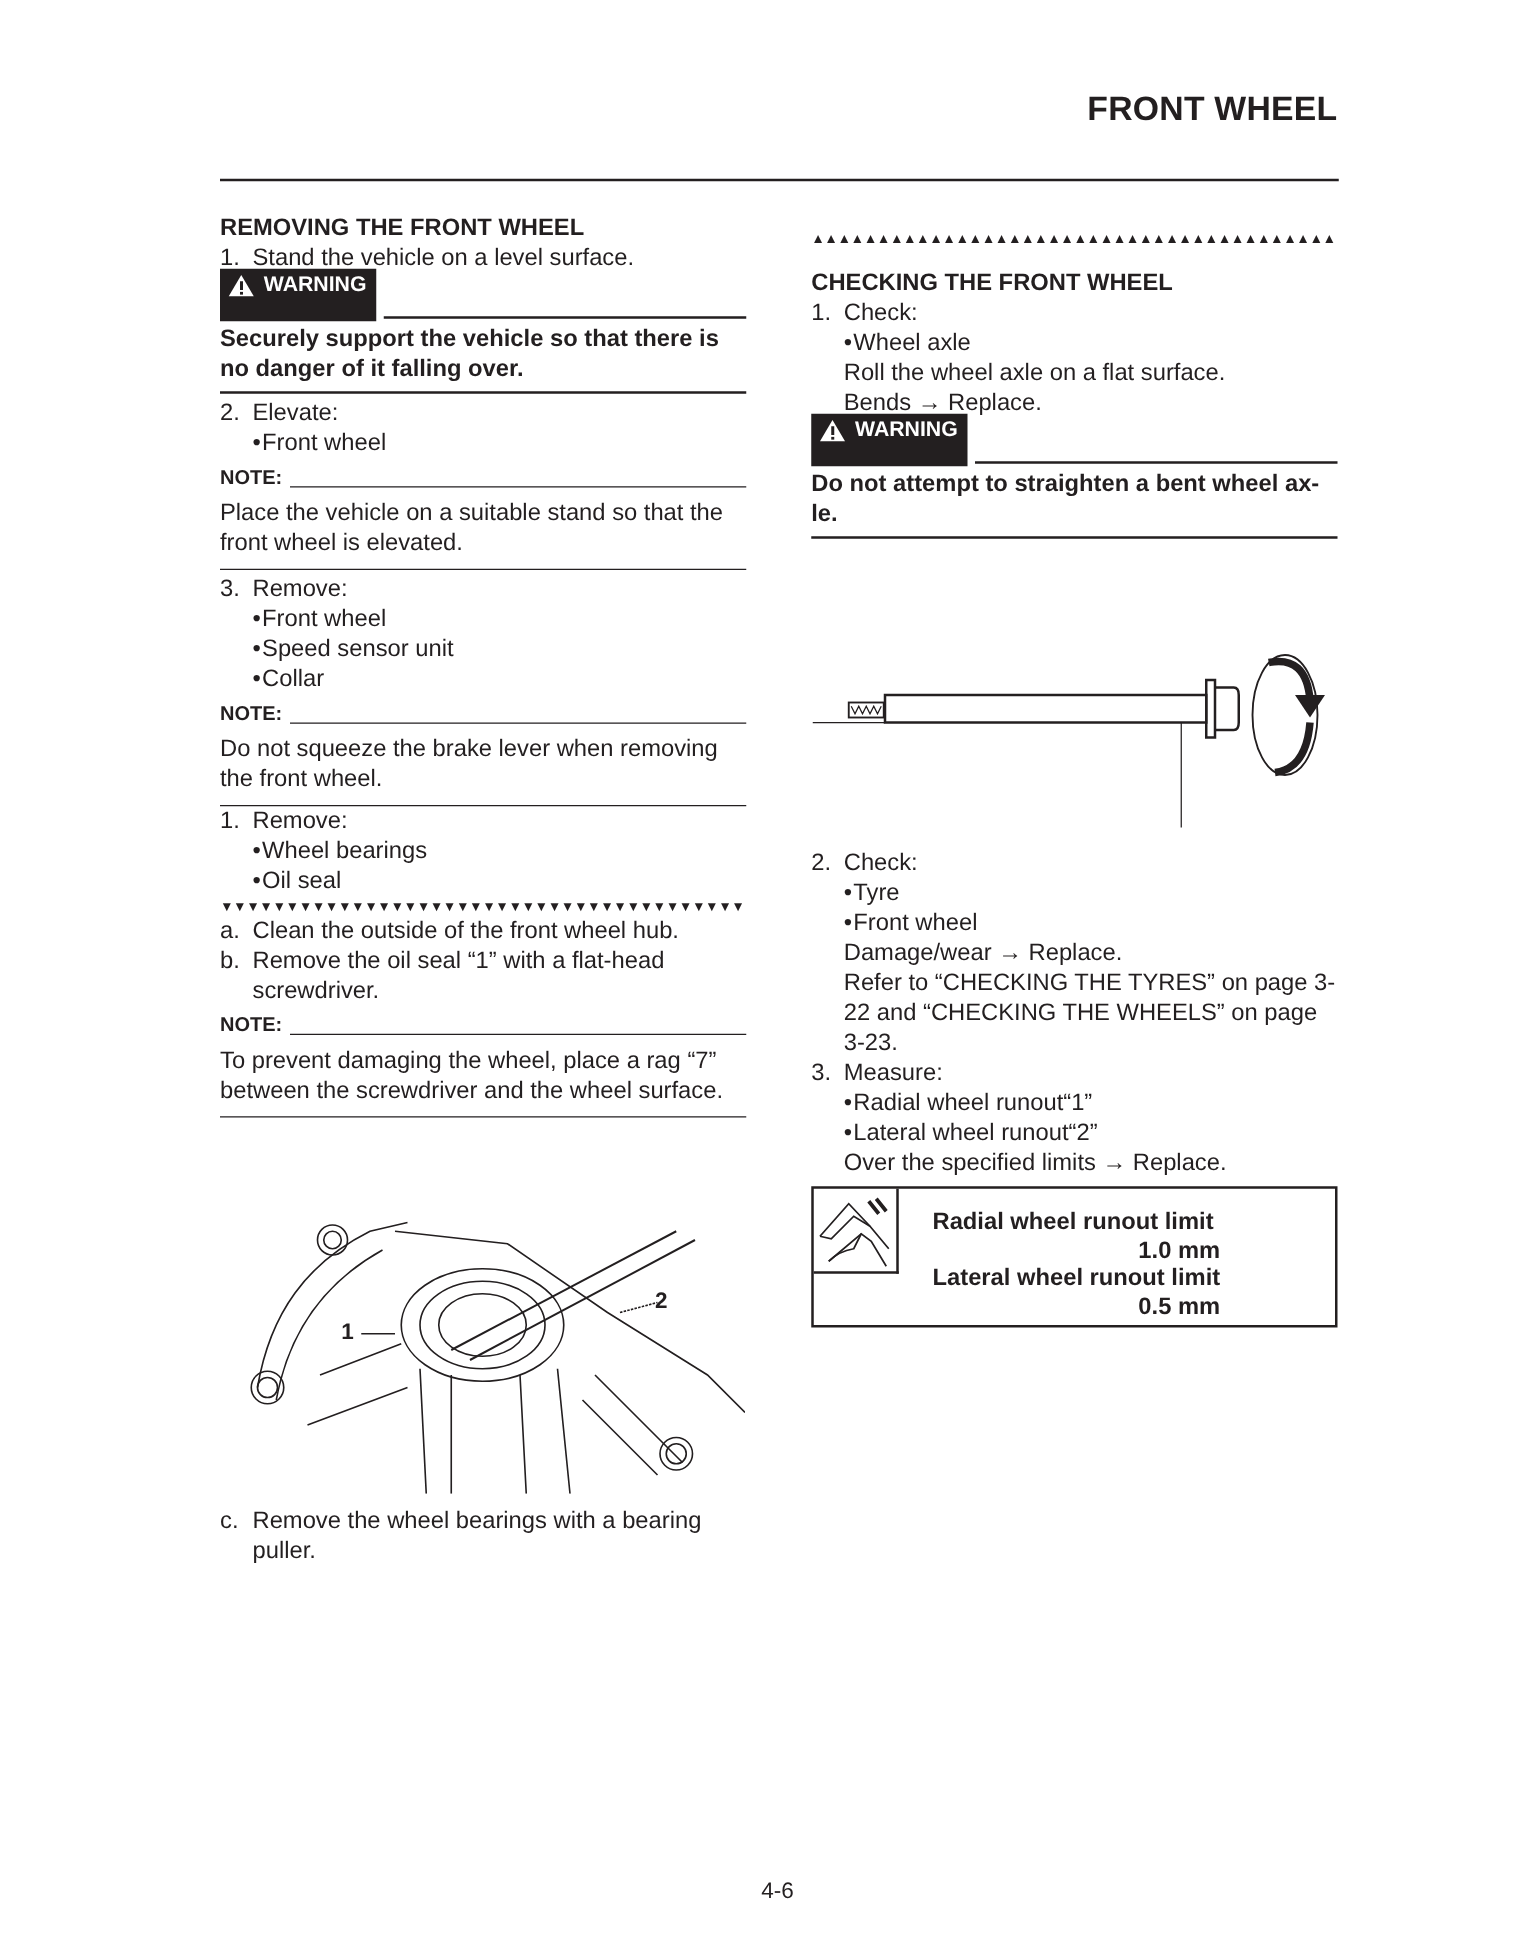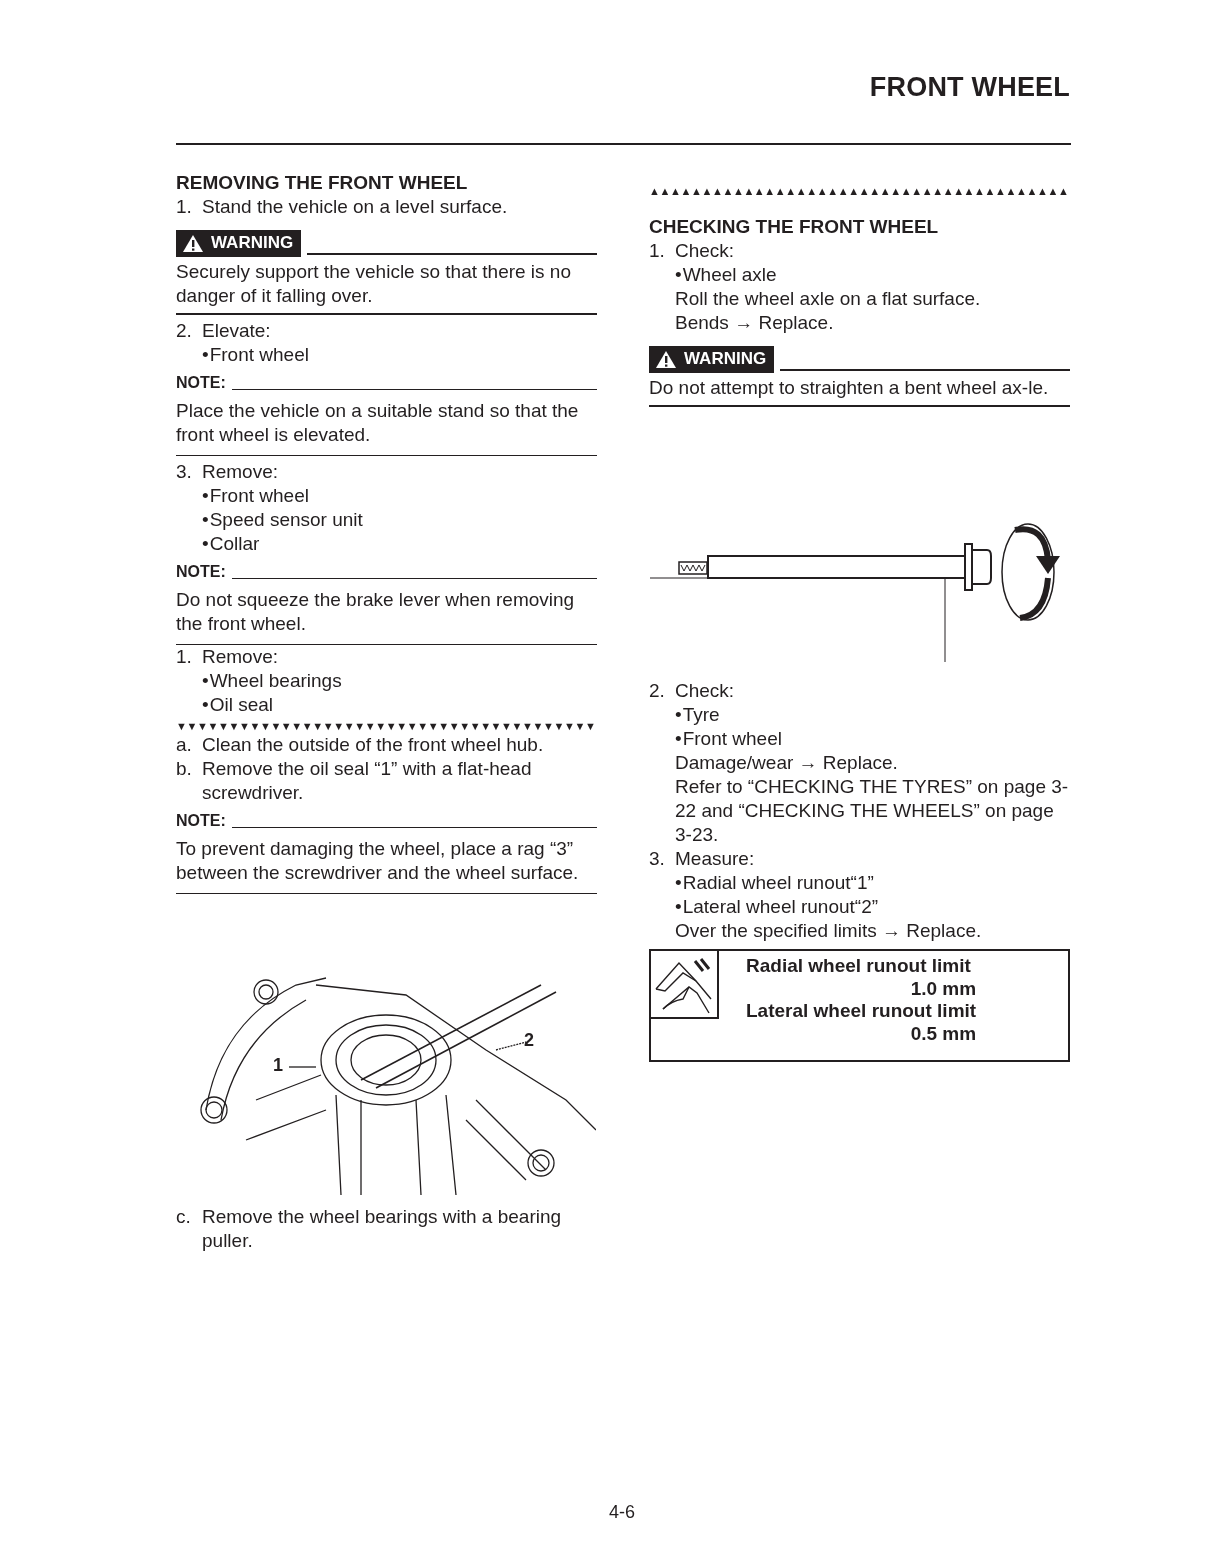--- a/index.html
+++ b/index.html
@@ -12,33 +12,33 @@
   .lcol { left:176px; top:171px; }
   .rcol { left:649px; top:171px; }
   .h { font-weight:bold; font-size:19px; }
   .row { display:flex; }
   .num { width:26px; flex:none; }
   .bul { padding-left:26px; }
   .bul::before { content:"•"; margin-right:1px; }
   .ind { padding-left:26px; }
   .warn { display:flex; align-items:flex-end; height:28px; margin-top:10px; }
   .warn-badge { background:#231f20; color:#fff; font-weight:bold; font-size:17px; height:26px;
-                line-height:26px; padding:0 8px 1px 6px; display:flex; align-items:center; gap:7px; }
+                line-height:26px; padding:0 8px 16px 6px; display:flex; align-items:center; gap:7px; }
   .warn-line { flex:1; height:2px; background:#231f20; margin-left:6px; margin-bottom:2px; }
-  .warn-text { font-weight:normal; margin-top:3px; }
+  .warn-text { font-weight:bold; margin-top:3px; }
   .rule2 { height:2px; background:#231f20; margin-top:5px; }
   .rule1 { height:1px; background:#231f20; margin-top:8px; }
   .note { display:flex; align-items:flex-end; margin-top:4px; }
   .note-lbl { font-weight:bold; font-size:16px; }
   .note-line { flex:1; height:1px; background:#231f20; margin-left:6px; margin-bottom:5px; }
   .note-text { margin-top:4px; }
   .tri { font-size:11px; letter-spacing:-0.4px; line-height:14px; white-space:nowrap; overflow:hidden; }
   .spec { border:2px solid #231f20; display:flex; position:relative; height:109px; margin-top:6px; }
   .spec-icon { width:66px; height:66px; border-right:2px solid #231f20; border-bottom:2px solid #231f20; }
-  .spec-text { font-weight:bold; padding-left:27px; padding-top:4px; line-height:22.5px; }
+  .spec-text { font-weight:bold; padding-left:27px; padding-top:16px; line-height:22.5px; }
   .spec-val { padding-left:13px;text-align:right; }
   .pagenum { left:0; width:1244px; text-align:center; top:1502px; font-size:18px; }
 </style>
 </head>
 <body>
 
 <div class="abs title">FRONT WHEEL</div>
 <div class="abs topline"></div>
 
 <div class="col lcol">
@@ -102,21 +102,21 @@
     <span>Clean the outside of the front wheel hub.</span>
   </div>
   <div class="row">
     <span class="num">b.</span>
     <span>Remove the oil seal “1” with a flat-head screwdriver.</span>
   </div>
   <div class="note">
     <span class="note-lbl">NOTE:</span>
     <span class="note-line"></span>
   </div>
-  <div class="note-text">To prevent damaging the wheel, place a rag “3” between the screwdriver and the wheel surface.</div>
+  <div class="note-text">To prevent damaging the wheel, place a rag “7” between the screwdriver and the wheel surface.</div>
   <div class="rule1"></div>
 </div>
 
 <svg class="abs" style="left:186px;top:970px" width="410" height="225" viewBox="0 0 410 225" fill="none" stroke="#231f20" stroke-width="1.3">
   <path d="M20 140 C 30 80, 60 40, 110 15 L 140 8"></path>
   <path d="M35 150 C 45 95, 75 55, 120 30"></path>
   <circle cx="80" cy="22" r="12"></circle>
   <circle cx="80" cy="22" r="7"></circle>
   <circle cx="28" cy="140" r="13"></circle>
   <circle cx="28" cy="140" r="8"></circle>

